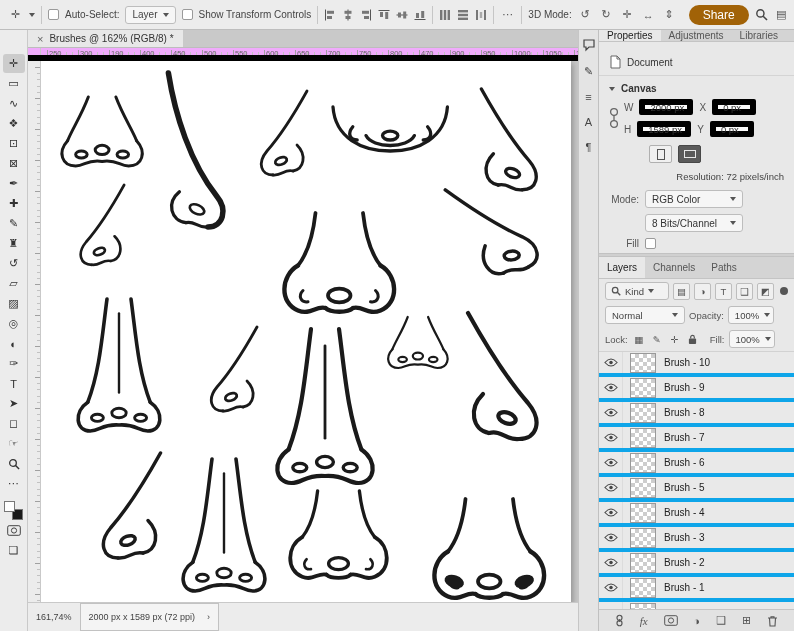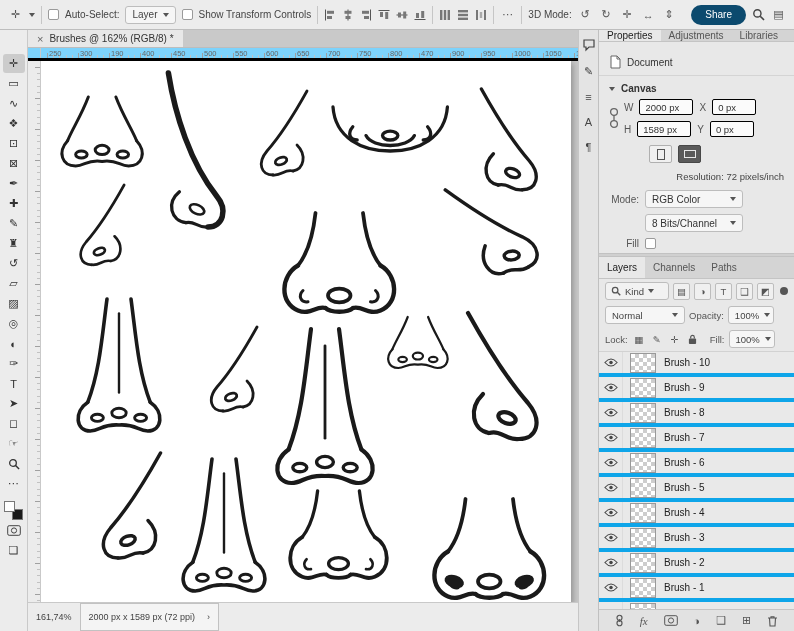--- a/index.html
+++ b/index.html
@@ -12,43 +12,43 @@
   background:#ececec;border-bottom:1px solid #bdbdbd;color:#444}
 .ob-sep{width:1px;height:18px;background:#c6c6c6;flex:0 0 1px}
 .checkbox{width:11px;height:11px;border:1px solid #9a9a9a;border-radius:2px;background:#fff;flex:0 0 11px}
 .dd{display:flex;align-items:center;gap:5px;height:18px;padding:0 6px;background:#f6f6f6;
   border:1px solid #bdbdbd;border-radius:3px;white-space:nowrap}
 .caret{width:0;height:0;border-left:3.5px solid transparent;border-right:3.5px solid transparent;border-top:4px solid #555;flex:0 0 auto}
 .icon-btn{display:inline-flex;align-items:center;justify-content:center;min-width:15px;height:16px;color:#555;font-size:11px}
 .ico-svg{display:inline-flex;align-items:center;justify-content:center}
 .rot90{transform:rotate(90deg)}
 .spacer{flex:1}
-.share-btn{display:flex;align-items:center;height:20px;padding:0 14px;background:#0c4a6e;color:#fff;
-  border-radius:10px;font-size:10px}
+.share-btn{display:flex;align-items:center;height:20px;padding:0 14px;background:#a16207;color:#fff;
+  border-radius:10px;font-size:12px}
 .ob-label{white-space:nowrap}
 
 
 .main{flex:1;display:flex;min-height:0}
 
 
 .toolbar{flex:0 0 28px;background:#ececec;border-right:1px solid #c9c9c9;display:flex;
   flex-direction:column;align-items:center;padding-top:24px;gap:1px}
 .tool{width:22px;height:19px;display:flex;align-items:center;justify-content:center;font-size:11px;color:#333;border-radius:3px}
 .tool.selected{background:#cccccc}
 .swatches{position:relative;width:19px;height:19px;margin-top:7px}
 .sw{position:absolute;width:11px;height:11px;border:1px solid #777}
 .sw-fg{left:0;top:0;background:#ffffff;z-index:2}
 .sw-bg{right:0;bottom:0;background:#1a1a1a}
 
 
 .doc-col{flex:1;display:flex;flex-direction:column;min-width:0}
 .tab-bar{flex:0 0 18px;background:#c9c9c9;display:flex;align-items:stretch;border-bottom:1px solid #bdbdbd}
 .doc-tab{display:flex;align-items:center;gap:6px;padding:0 9px;background:#e8e8e8;color:#333;white-space:nowrap}
 .tab-close{color:#666;font-size:11px}
-.ruler-row{flex:0 0 13px;display:flex;background:#7dd3fc;border-bottom:3px solid #000000}
+.ruler-row{flex:0 0 13px;display:flex;background:#f0abfc;border-bottom:6px solid #000000}
 .ruler-corner{flex:0 0 13px;border-right:1px solid #c9c9c9}
 .ruler-h{flex:1;position:relative;font-size:7.5px;color:#666;overflow:hidden;
   background-image:repeating-linear-gradient(90deg,#a0a0a0 0 1px,transparent 1px 31px),
                    repeating-linear-gradient(90deg,#c2c2c2 0 1px,transparent 1px 6.2px);
   background-size:100% 5px,100% 3px;background-position:6px 100%,6px 100%;background-repeat:no-repeat}
 .rl{position:absolute;top:1px}
 .canvas-row{flex:1;display:flex;min-height:0}
 .ruler-v{flex:0 0 13px;background:#ececec;border-right:1px solid #c9c9c9;
   background-image:repeating-linear-gradient(180deg,#a0a0a0 0 1px,transparent 1px 31px),
                    repeating-linear-gradient(180deg,#c2c2c2 0 1px,transparent 1px 6.2px);
@@ -65,21 +65,21 @@
 
 
 .panels{flex:0 0 190px;display:flex;flex-direction:column;background:#e8e8e8;border-left:1px solid #c0c0c0;min-height:0}
 .panel-tabs{flex:0 0 22px;display:flex;background:#d4d4d4;color:#555;border-bottom:1px solid #c4c4c4}
 .ptab{display:flex;align-items:center;padding:0 8px;white-space:nowrap}
 .ptab.active{background:#e8e8e8;color:#222}
 .props-body{padding:7px 10px 4px;font-size:10px}
 .prow{display:flex;align-items:center;gap:6px;margin:6px 0}
 .plabel{color:#555;white-space:nowrap}
 .lab-r{width:30px;text-align:right}
-.pinput{height:16px;background:#fbfbfb;border:1px solid #000000;border-radius:2px;display:flex;
+.pinput{height:16px;background:#fbfbfb;border:6px solid #000000;border-radius:2px;display:flex;
   align-items:center;padding:0 5px;font-size:9.5px;color:#333;white-space:nowrap}
 .w54{width:54px}.w44{width:44px}.w96{width:98px;justify-content:space-between}.w46{width:46px;justify-content:space-between}.w84{width:80px;justify-content:space-between}
 .divline{height:1px;background:#d4d4d4;margin:5px -10px}
 .sect{display:flex;align-items:center;gap:6px;margin:7px 0 3px;color:#333;font-weight:bold}
 .dims{display:flex;align-items:center;gap:5px}
 .dimgrid{display:flex;flex-direction:column;gap:2px}
 .orient-btn{width:23px;height:18px;border:1px solid #b0b0b0;border-radius:2px;background:#f0f0f0;
   display:flex;align-items:center;justify-content:center}
 .orient-btn.selected{background:#5a5a5a;border-color:#474747}
 .pg-p{width:8px;height:11px;border:1.5px solid #555}

